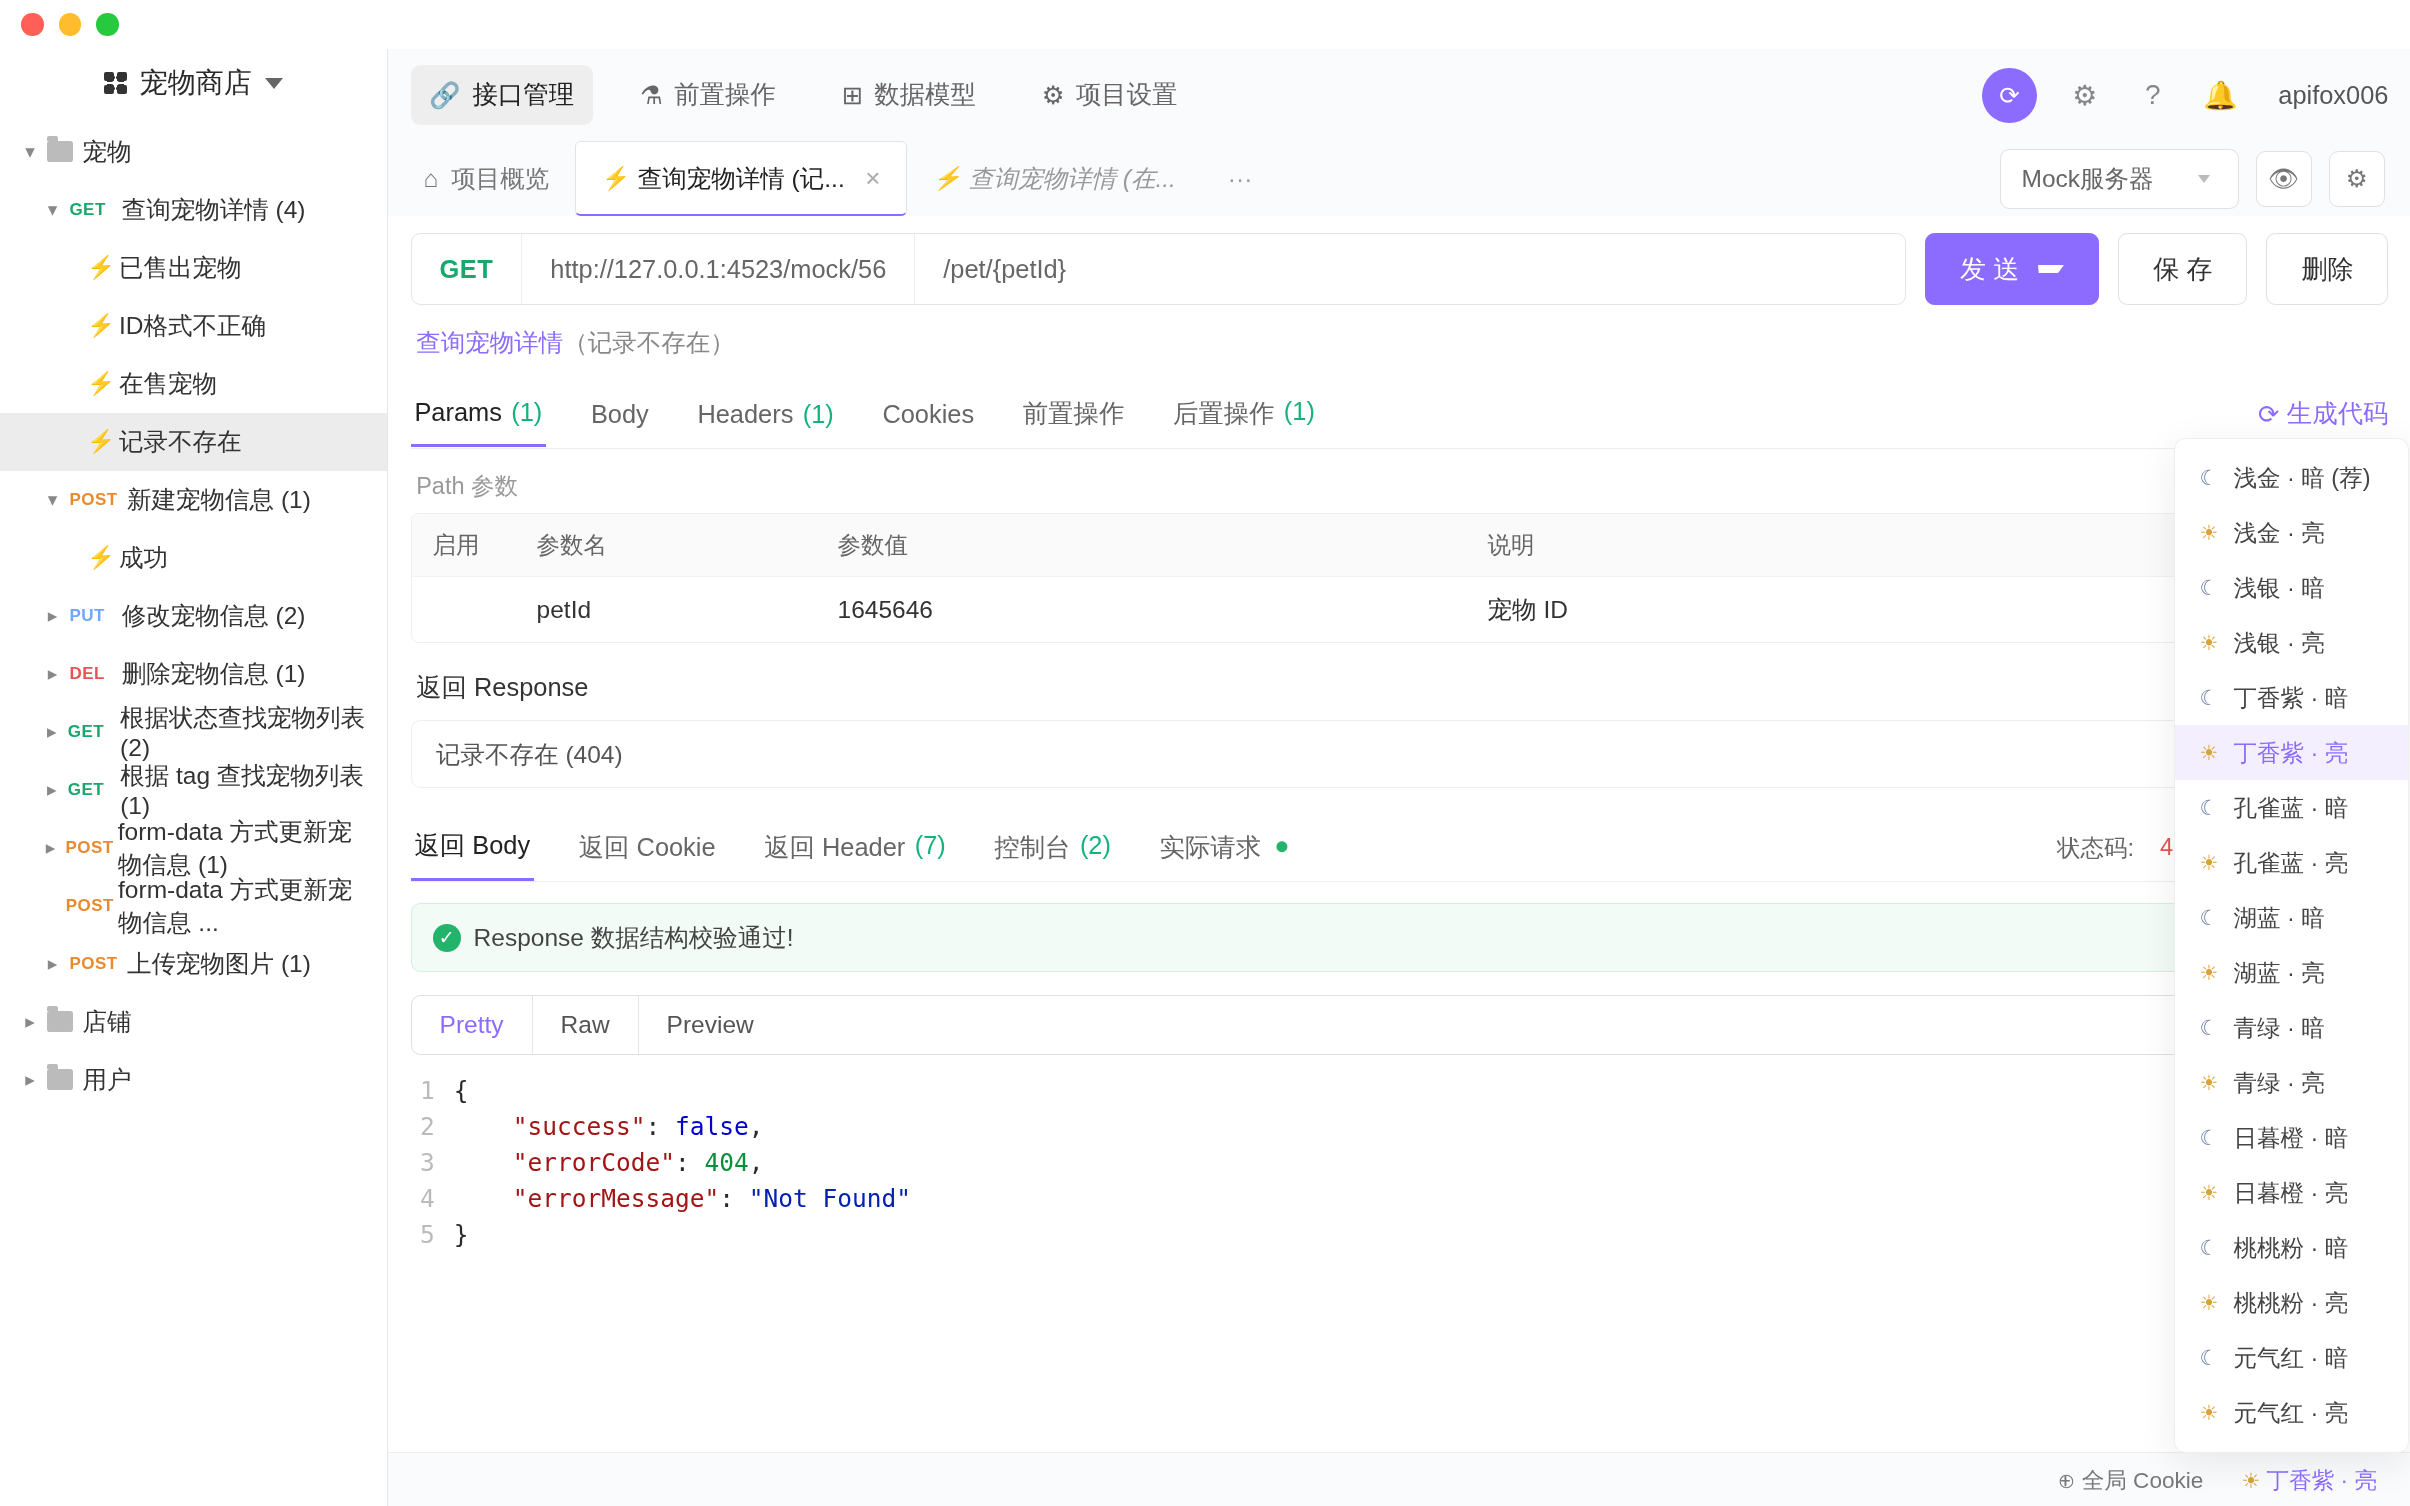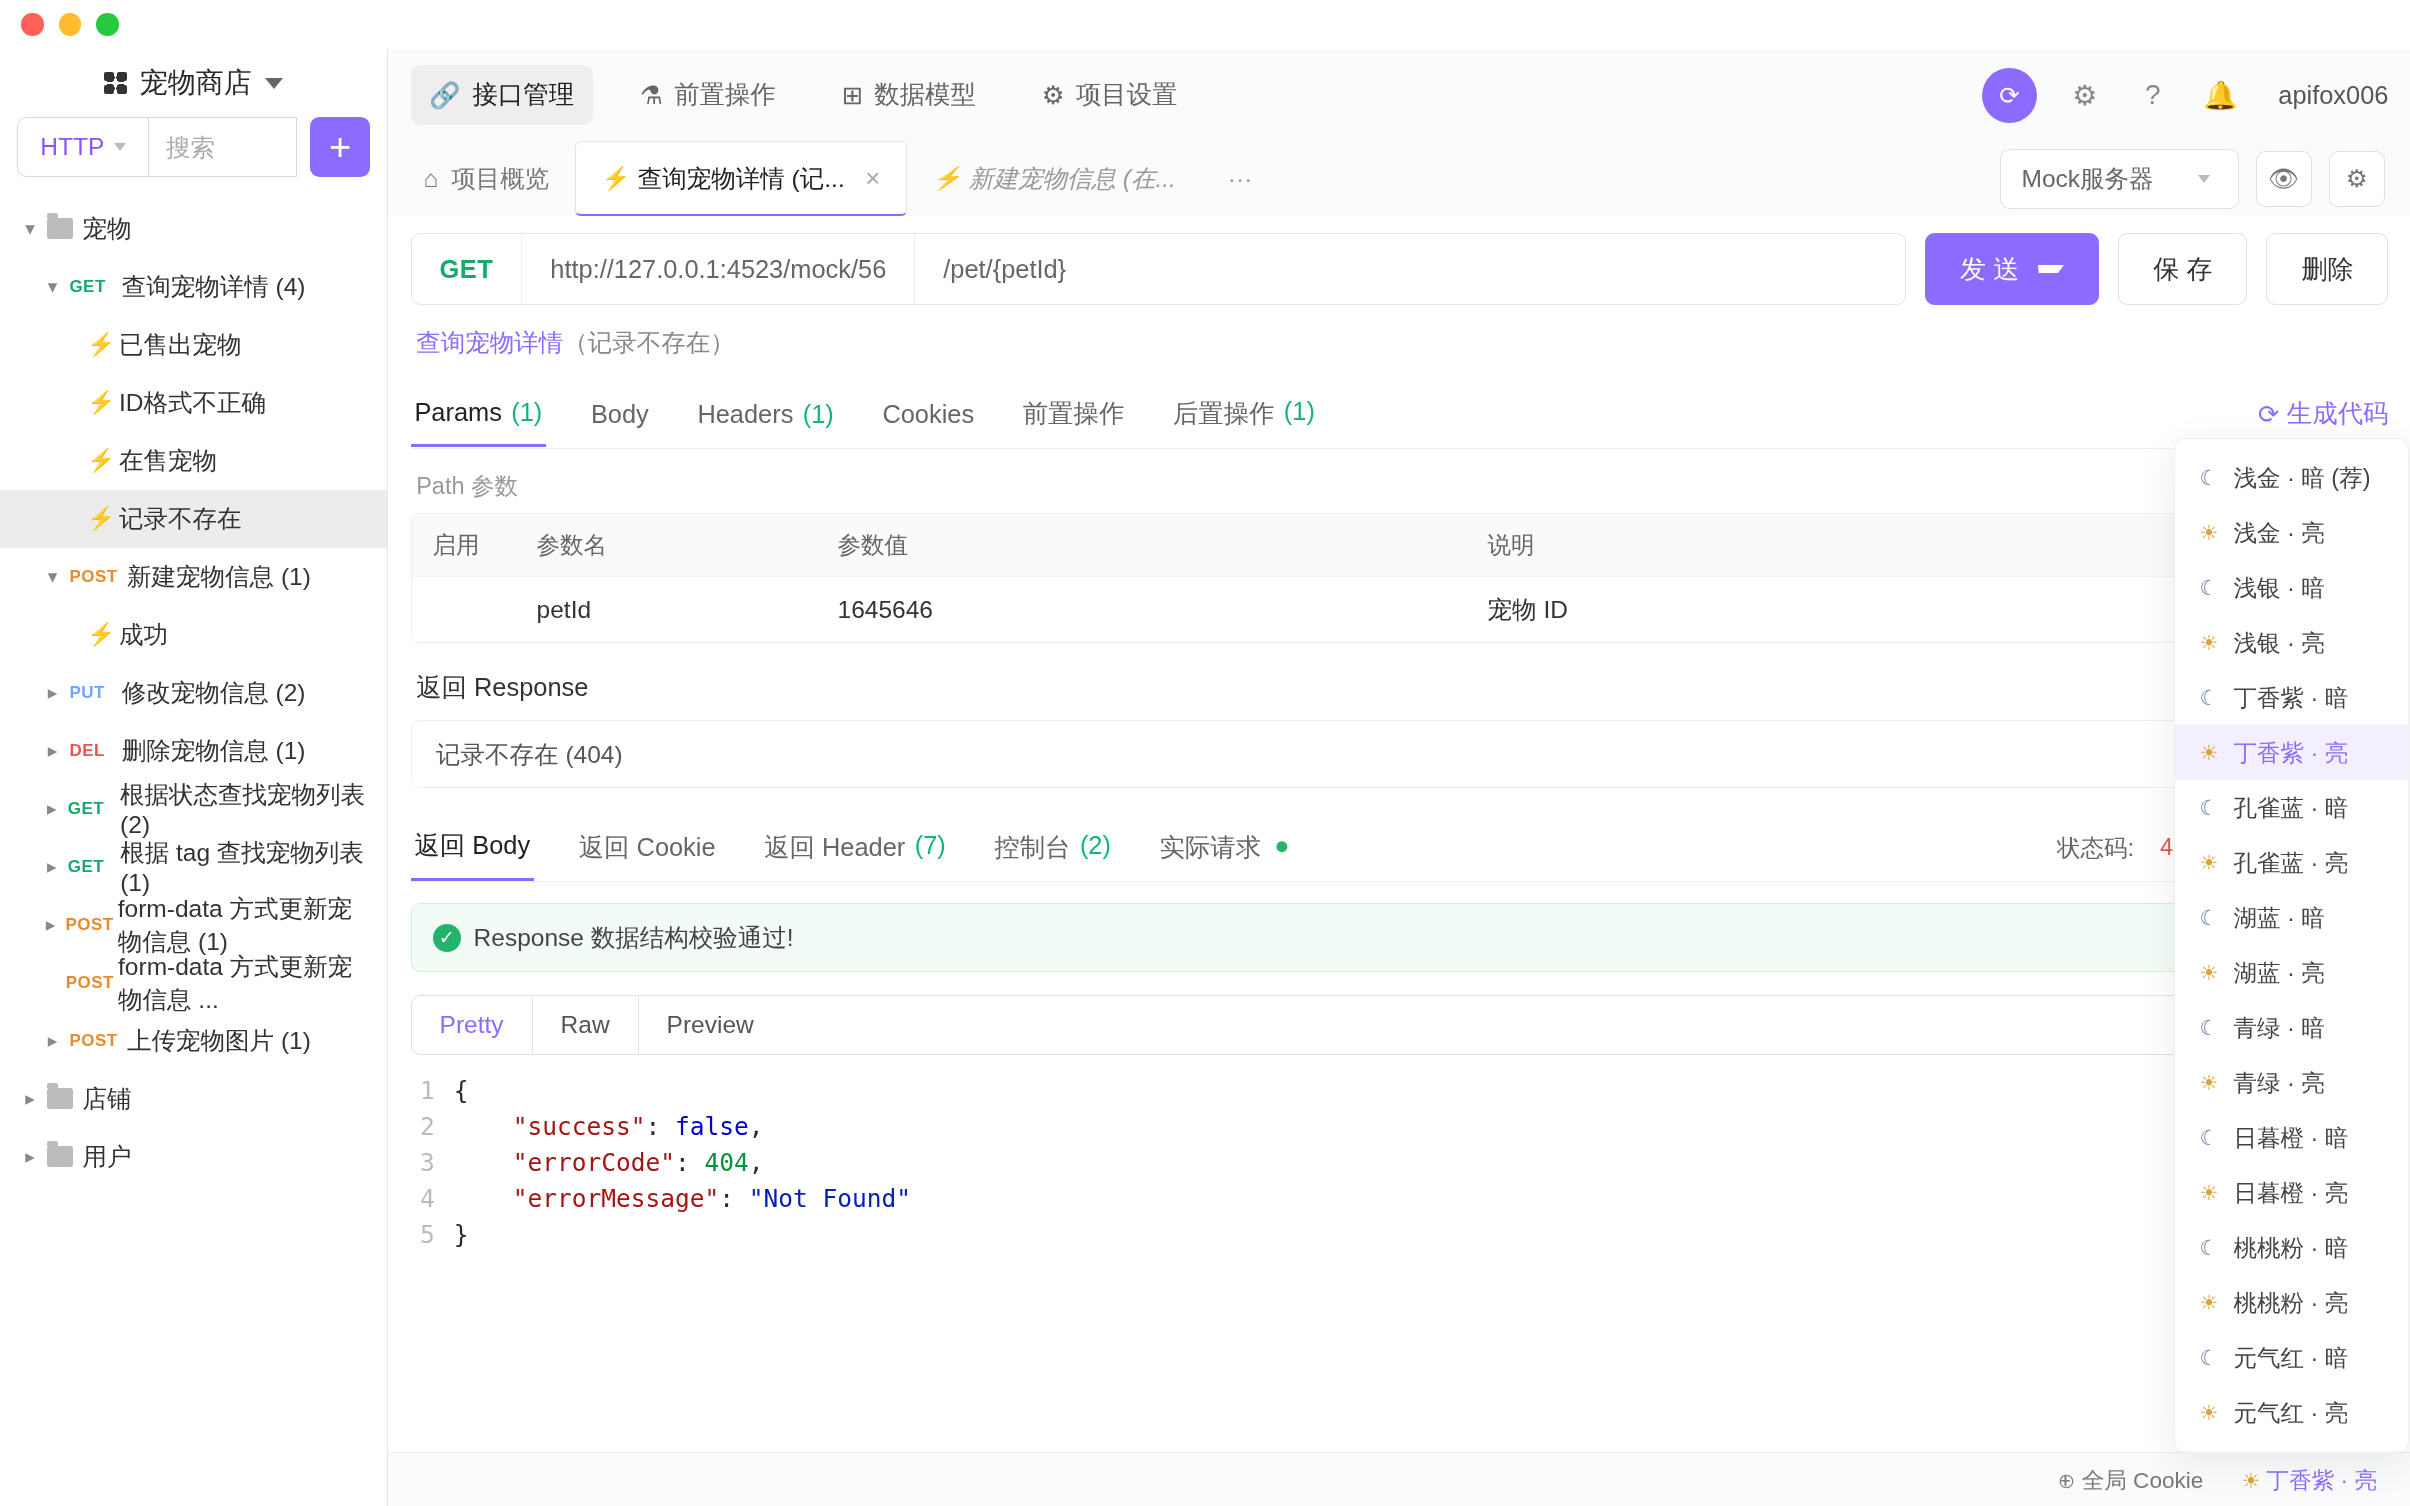--- a/index.html
+++ b/index.html
@@ -112,28 +112,20 @@
       <div class="project-select">
         <span class="grid-icon">
             <span></span>
             <span></span>
             <span></span>
             <span></span>
           </span>
         <span>宠物商店</span>
         <span class="caret-down"></span>
       </div>
-      <div class="search-row">
-        <div class="http-select">
-          <span>HTTP</span>
-          <span class="caret-sm"></span>
-        </div>
-        <div class="search-input">搜索</div>
-        <div class="add-btn">+</div>
-      </div>
       <div class="tree">
         <div class="tree-item lvl1">
             <span class="exp">▾</span>
             <span class="folder"></span>
             <span>宠物</span>
           </div>
 
         <div class="tree-item lvl2">
             <span class="exp">▾</span>
             <span class="method m-get">GET</span>
@@ -248,21 +240,21 @@
             <span>⌂</span>
             <span>项目概览</span>
           </div>
         <div class="doc-tab active">
             <span class="bolt">⚡</span>
             <span>查询宠物详情 (记...</span>
             <span class="close">×</span>
           </div>
         <div class="doc-tab" style="font-style:italic;color:#999;">
             <span class="bolt">⚡</span>
-            <span>新建宠物信息 (在...</span>
+            <span>查询宠物详情 (在...</span>
           </div>
         <div class="doc-tab" style="color:#999;">···</div>
         <div class="tabs-right">
           <div class="mock-select">
               <span>Mock服务器</span>
               <span class="caret-sm"></span>
             </div>
           <div class="sq-btn">👁</div>
           <div class="sq-btn">⚙</div>
         </div>

